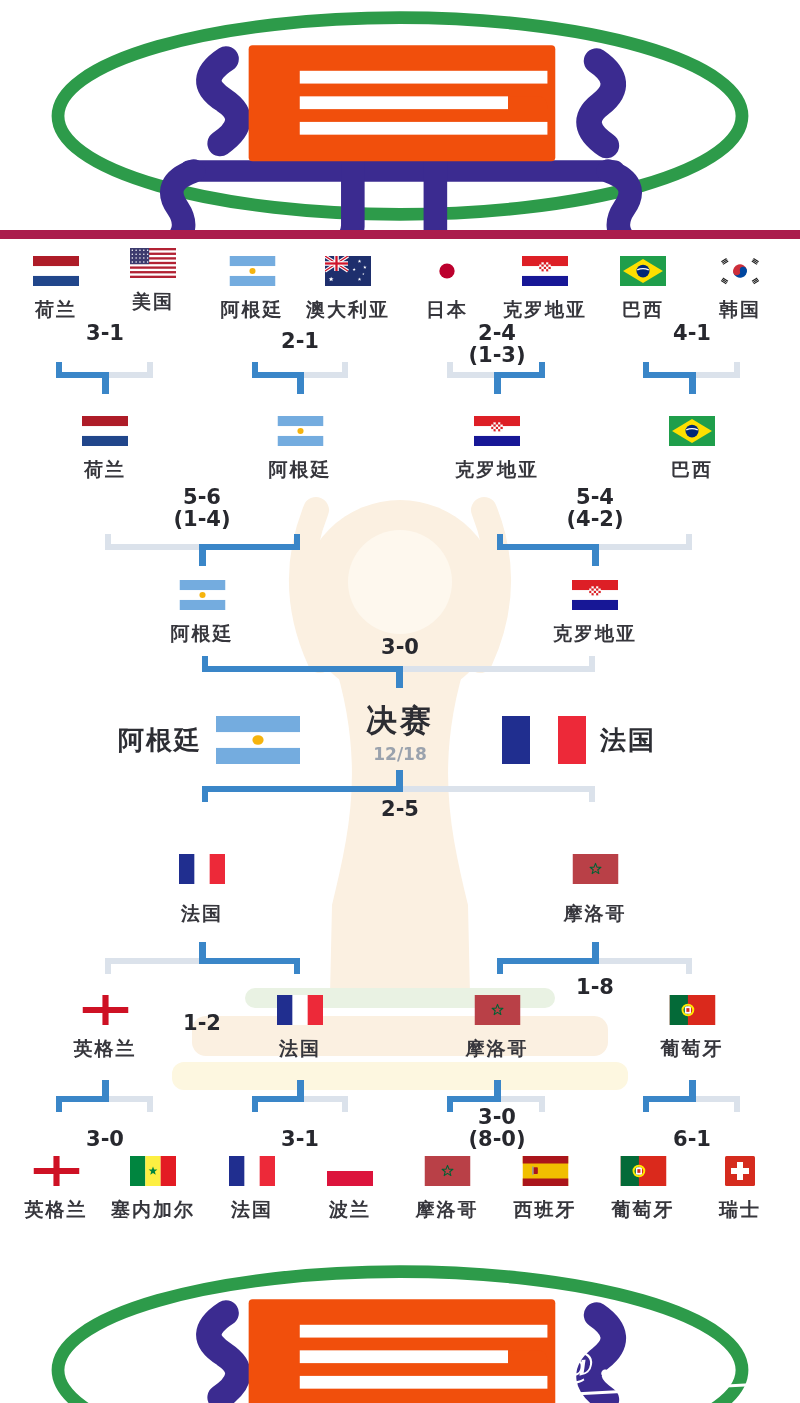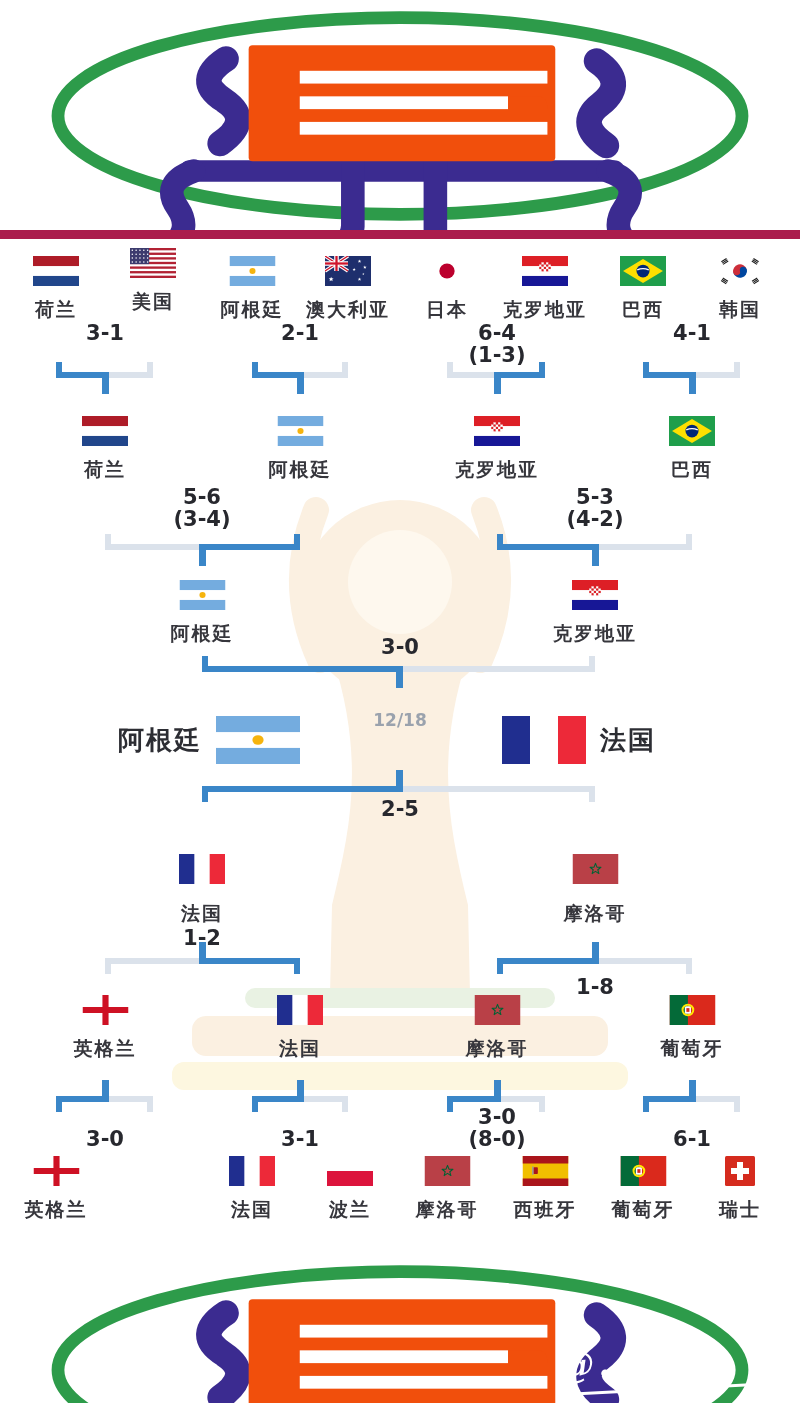--- a/index.html
+++ b/index.html
@@ -323,25 +323,25 @@
             <rect x="-4" y="-0.3999999999999999" width="8" height="1.4" fill="#1a1a1a"></rect>
             <rect x="-4" y="1.6" width="8" height="1.4" fill="#1a1a1a"></rect>
           </g>
         </svg></span>
       <span class="tname">韩国</span>
     </div>
 
   <div class="score" style="left:105px;top:322px">
       <div>3-1</div>
     </div>
-  <div class="score" style="left:300px;top:322px">
+  <div class="score" style="left:300px;top:330px">
       <div>2-1</div>
     </div>
   <div class="score" style="left:497px;top:322px">
-      <div>6-4</div>
+      <div>2-4</div>
       <div class="pen">(1-3)</div>
     </div>
   <div class="score" style="left:692px;top:322px">
       <div>4-1</div>
     </div>
 
   <div class="slot" style="left:105px;top:416px">
       <span class="flag"><svg width="46" height="30" viewBox="0 0 60 40" preserveAspectRatio="none">
           <rect width="60" height="40" fill="#fff"></rect>
           <rect width="60" height="13.4" fill="#ae1c28"></rect>
@@ -391,24 +391,24 @@
           <rect width="60" height="40" fill="#1f9e4b"></rect>
           <polygon points="30,4 56,20 30,36 4,20" fill="#fedf00"></polygon>
           <circle cx="30" cy="20" r="8.5" fill="#002776"></circle>
           <path d="M22.5,18.5 Q30,15 37.5,18.5" stroke="#fff" stroke-width="1.8" fill="none"></path>
         </svg></span>
       <span class="tname">巴西</span>
     </div>
 
   <div class="score" style="left:202px;top:486px">
       <div>5-6</div>
-      <div class="pen">(3-4)</div>
+      <div class="pen">(1-4)</div>
     </div>
   <div class="score" style="left:595px;top:486px">
-      <div>5-3</div>
+      <div>5-4</div>
       <div class="pen">(4-2)</div>
     </div>
 
   <div class="slot" style="left:202px;top:580px">
       <span class="flag"><svg width="46" height="30" viewBox="0 0 60 40" preserveAspectRatio="none">
           <rect width="60" height="40" fill="#fff"></rect>
           <rect width="60" height="13.4" fill="#74acdf"></rect>
           <rect y="26.6" width="60" height="13.4" fill="#74acdf"></rect>
           <circle cx="30" cy="20" r="4" fill="#f6b40e"></circle>
         </svg></span>
@@ -449,20 +449,21 @@
   <div class="final-side" style="left:118px;top:716px">
     <span class="final-name">阿根廷</span>
     <span class="flag flag-lg"><svg width="84" height="48" viewBox="0 0 60 40" preserveAspectRatio="none">
           <rect width="60" height="40" fill="#fff"></rect>
           <rect width="60" height="13.4" fill="#74acdf"></rect>
           <rect y="26.6" width="60" height="13.4" fill="#74acdf"></rect>
           <circle cx="30" cy="20" r="4" fill="#f6b40e"></circle>
         </svg></span>
   </div>
   <div id="final-center">
+    <div id="final-title">决赛</div>
     <div id="final-date">12/18</div>
   </div>
   <div class="final-side" style="left:502px;top:716px">
     <span class="flag flag-lg"><svg width="84" height="48" viewBox="0 0 60 40" preserveAspectRatio="none">
           <rect width="60" height="40" fill="#fff"></rect>
           <rect width="20" height="40" fill="#202e8f"></rect>
           <rect x="40" width="20" height="40" fill="#ed2939"></rect>
         </svg></span>
     <span class="final-name">法国</span>
   </div>
@@ -479,21 +480,21 @@
       <span class="tname">法国</span>
     </div>
   <div class="slot" style="left:595px;top:854px;gap:20px">
       <span class="flag"><svg width="46" height="30" viewBox="0 0 60 40" preserveAspectRatio="none">
           <rect width="60" height="40" fill="#b94047"></rect>
           <polygon points="30.0,12.5 31.9,17.5 37.1,17.7 33.0,21.0 34.4,26.1 30.0,23.1 25.6,26.1 27.0,21.0 22.9,17.7 28.1,17.5" fill="none" stroke="#006233" stroke-width="1.4" stroke-linejoin="round"></polygon>
         </svg></span>
       <span class="tname">摩洛哥</span>
     </div>
 
-  <div class="score" style="left:202px;top:927px">
+  <div class="score" style="left:202px;top:1012px">
       <div>1-2</div>
     </div>
   <div class="score" style="left:595px;top:976px">
       <div>1-8</div>
     </div>
 
   <div class="slot" style="left:105px;top:995px">
       <span class="flag"><svg width="46" height="30" viewBox="0 0 60 40" preserveAspectRatio="none">
           <rect width="60" height="40" fill="#fff"></rect>
           <rect x="26" width="8" height="40" fill="#ce1124"></rect>
@@ -541,20 +542,29 @@
       <div>6-1</div>
     </div>
 
   <div class="slot" style="left:56px;top:1156px">
       <span class="flag"><svg width="46" height="30" viewBox="0 0 60 40" preserveAspectRatio="none">
           <rect width="60" height="40" fill="#fff"></rect>
           <rect x="26" width="8" height="40" fill="#ce1124"></rect>
           <rect y="16" width="60" height="8" fill="#ce1124"></rect>
         </svg></span>
       <span class="tname">英格兰</span>
+    </div>
+  <div class="slot" style="left:153px;top:1156px">
+      <span class="flag"><svg width="46" height="30" viewBox="0 0 60 40" preserveAspectRatio="none">
+          <rect width="20" height="40" fill="#00853f"></rect>
+          <rect x="20" width="20" height="40" fill="#fdef42"></rect>
+          <rect x="40" width="20" height="40" fill="#e31b23"></rect>
+          <polygon points="30.0,14.0 31.5,18.0 35.7,18.1 32.4,20.8 33.5,24.9 30.0,22.5 26.5,24.9 27.6,20.8 24.3,18.1 28.5,18.0" fill="#00853f"></polygon>
+        </svg></span>
+      <span class="tname">塞内加尔</span>
     </div>
   <div class="slot" style="left:252px;top:1156px">
       <span class="flag"><svg width="46" height="30" viewBox="0 0 60 40" preserveAspectRatio="none">
           <rect width="60" height="40" fill="#fff"></rect>
           <rect width="20" height="40" fill="#202e8f"></rect>
           <rect x="40" width="20" height="40" fill="#ed2939"></rect>
         </svg></span>
       <span class="tname">法国</span>
     </div>
   <div class="slot" style="left:350px;top:1156px">

